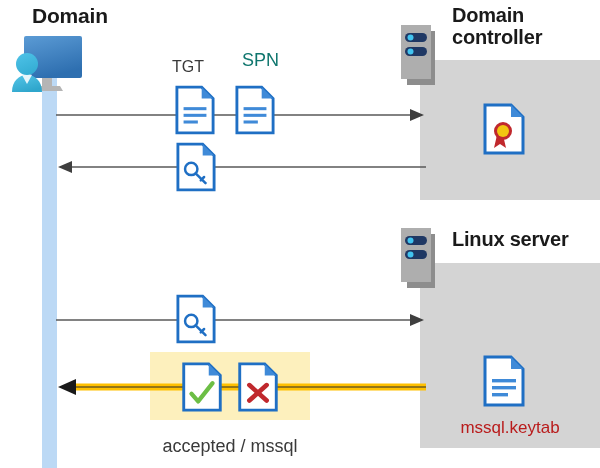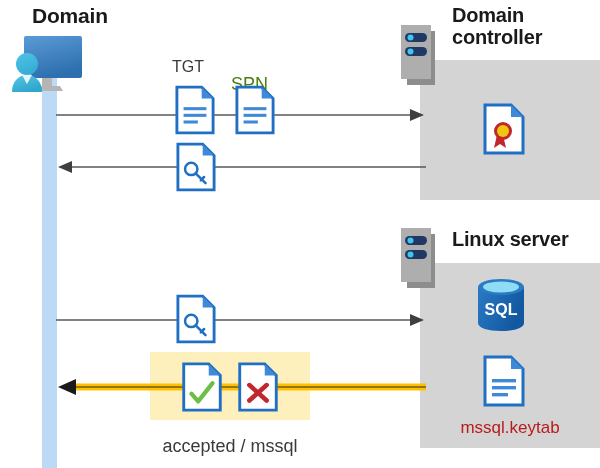--- a/index.html
+++ b/index.html
@@ -111,49 +111,35 @@
       <rect x="2" y="0" width="30" height="54" fill="#aeaeae"></rect>
       <rect x="6" y="8" width="22" height="9" rx="4.5" fill="#1f3864"></rect>
       <circle cx="11.5" cy="12.5" r="3" fill="#41c4f0"></circle>
       <rect x="6" y="22" width="22" height="9" rx="4.5" fill="#1f3864"></rect>
       <circle cx="11.5" cy="26.5" r="3" fill="#41c4f0"></circle>
     </svg>
   </div>
 
   <div class="abs title title-linux" style="left:452px;top:228px;width:160px;">Linux server</div>
 
-  <div class="abs" style="left:474px;top:277px;width:54px;height:56px;">
-    <svg width="54" height="56" viewBox="0 0 54 56">
-      <defs>
-        <linearGradient id="sqlGrad" x1="0" y1="0" x2="1" y2="0.4">
-          <stop offset="0%" stop-color="#2a7ac4"></stop>
-          <stop offset="100%" stop-color="#1257a0"></stop>
-        </linearGradient>
-      </defs>
-      <path d="M4 10 h46 v36 c0 5 -10 8 -23 8 c-13 0 -23 -3 -23 -8 z" fill="url(#sqlGrad)"></path>
-      <ellipse cx="27" cy="10" rx="23" ry="8" fill="#2a7ac4"></ellipse>
-      <ellipse cx="27" cy="10" rx="18" ry="5.5" fill="#8fdcf5"></ellipse>
-      <text x="27" y="38" text-anchor="middle" font-family="Liberation Sans, sans-serif" font-size="16" font-weight="bold" fill="#ffffff">SQL</text>
-    </svg>
-  </div>
 
   <div class="abs" style="left:483px;top:355px;width:42px;height:52px;">
     <svg width="42" height="52" viewBox="0 0 42 52">
       <path d="M2 2 h26 l12 12 v36 H2 z" fill="#ffffff" stroke="#1f6fc4" stroke-width="3"></path>
       <path d="M28 2 l12 12 h-12 z" fill="#3f8ad8"></path>
       <rect x="9" y="24" width="24" height="3.4" fill="#3f8ad8"></rect>
       <rect x="9" y="31" width="24" height="3.4" fill="#3f8ad8"></rect>
       <rect x="9" y="38" width="16" height="3.4" fill="#3f8ad8"></rect>
     </svg>
   </div>
 
   <div class="abs doclabel" style="left:430px;top:418px;width:160px;text-align:center;font-size:17px;">mssql.keytab</div>
 
   <div class="abs doclabel" style="left:172px;top:58px;width:46px;text-align:left;font-size:16px;color:#3a3a3a;">TGT</div>
-  <div class="abs doclabel" style="left:231px;top:74px;width:48px;text-align:left;font-size:18px;color:#4d7c0f;">SPN</div>
+  <div class="abs doclabel" style="left:231px;top:50px;width:48px;text-align:right;font-size:18px;color:#0f766e;">SPN</div>
 
   <div class="abs" style="left:56px;top:108px;width:370px;height:14px;">
     <svg width="370" height="14" viewBox="0 0 370 14">
       <line x1="0" y1="7" x2="354" y2="7" stroke="#595959" stroke-width="1.6"></line>
       <polygon points="354,1 368,7 354,13" fill="#3f3f3f"></polygon>
     </svg>
   </div>
 
   <div class="abs" style="left:175px;top:85px;width:40px;height:50px;">
     <svg width="40" height="50" viewBox="0 0 42 52">

